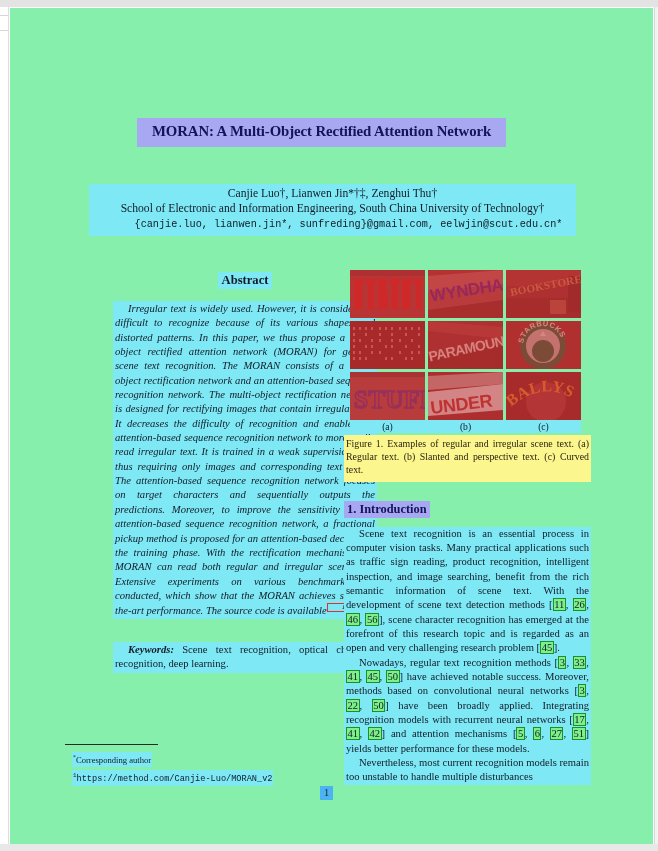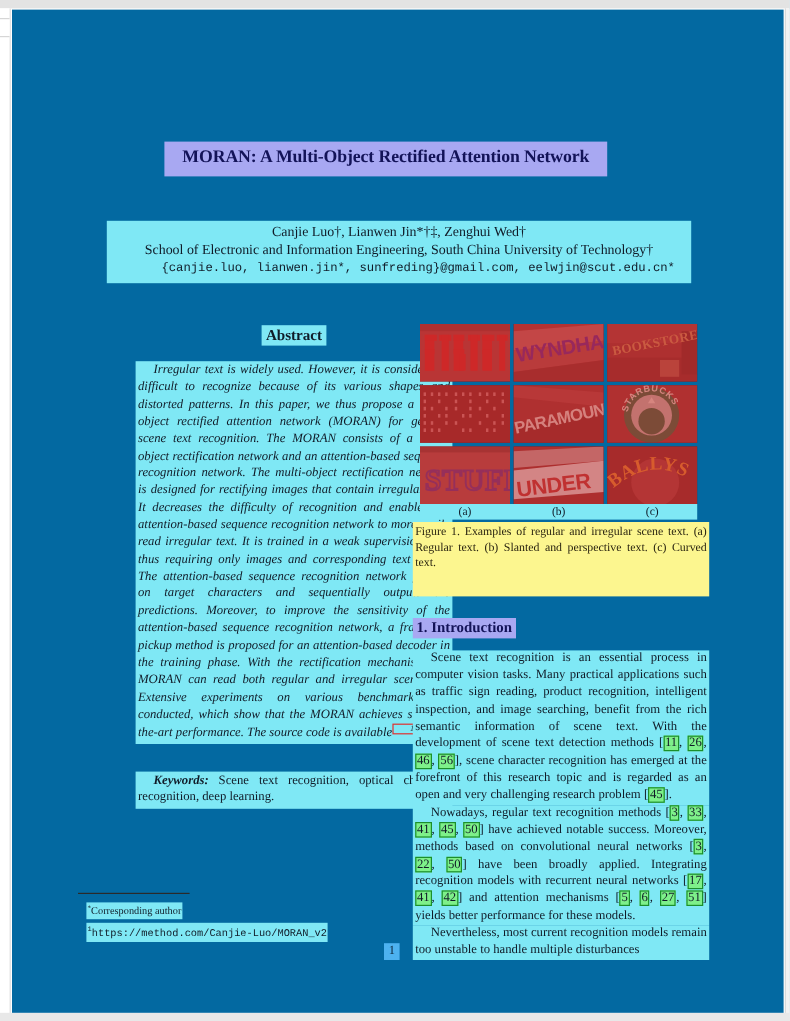--- a/index.html
+++ b/index.html
@@ -51,21 +51,21 @@
     background: #f2f2f2;
     border-left: 1px solid #d9d9d9;
     box-sizing: border-box;
   }
 
   
   #page {
     position: absolute;
     left: 10px; top: 8px;
     width: 643px; height: 836px;
-    background: #0369a1;
+    background: #86efac;
     overflow: hidden;
   }
 
   
   #title-block {
     position: absolute;
     left: 127px;
     top: 110px;
     width: 369px;
     background: #a8a8f2;
@@ -242,21 +242,21 @@
     color: #101b28;
   }
   #figure-caption {
     margin-top: 2px;
     background: #fcf68f;
     font-family: "Liberation Serif", serif;
     font-size: 9.9px;
     line-height: 13.2px;
     color: #2a2410;
     text-align: justify;
-    padding: 2px 2px 20px 2px;
+    padding: 2px 2px 5px 2px;
     box-sizing: border-box;
     width: 247px;
   }
 
   
   #intro-heading {
     margin-top: 17px;
   }
   #intro-heading span {
     background: #a8a8f2;
@@ -309,21 +309,21 @@
 <div id="viewer-right-edge"></div>
 <div id="viewer-bottom-edge"></div>
 
 <div id="page">
 
   <div id="title-block">
     <div class="title-line">MORAN: A Multi-Object Rectified Attention Network</div>
   </div>
 
   <div id="author-block">
-    <div class="auth-line">Canjie Luo†, Lianwen Jin*†‡, Zenghui Wed†</div>
+    <div class="auth-line">Canjie Luo†, Lianwen Jin*†‡, Zenghui Thu†</div>
     <div class="auth-line">School of Electronic and Information Engineering, South China University of Technology†</div>
     <div class="email-line">{canjie.luo, lianwen.jin*, sunfreding}@gmail.com, eelwjin@scut.edu.cn*</div>
   </div>
 
   <div id="col-left">
 
     <div class="abstract-head">
       <span>Abstract</span>
     </div>
 

